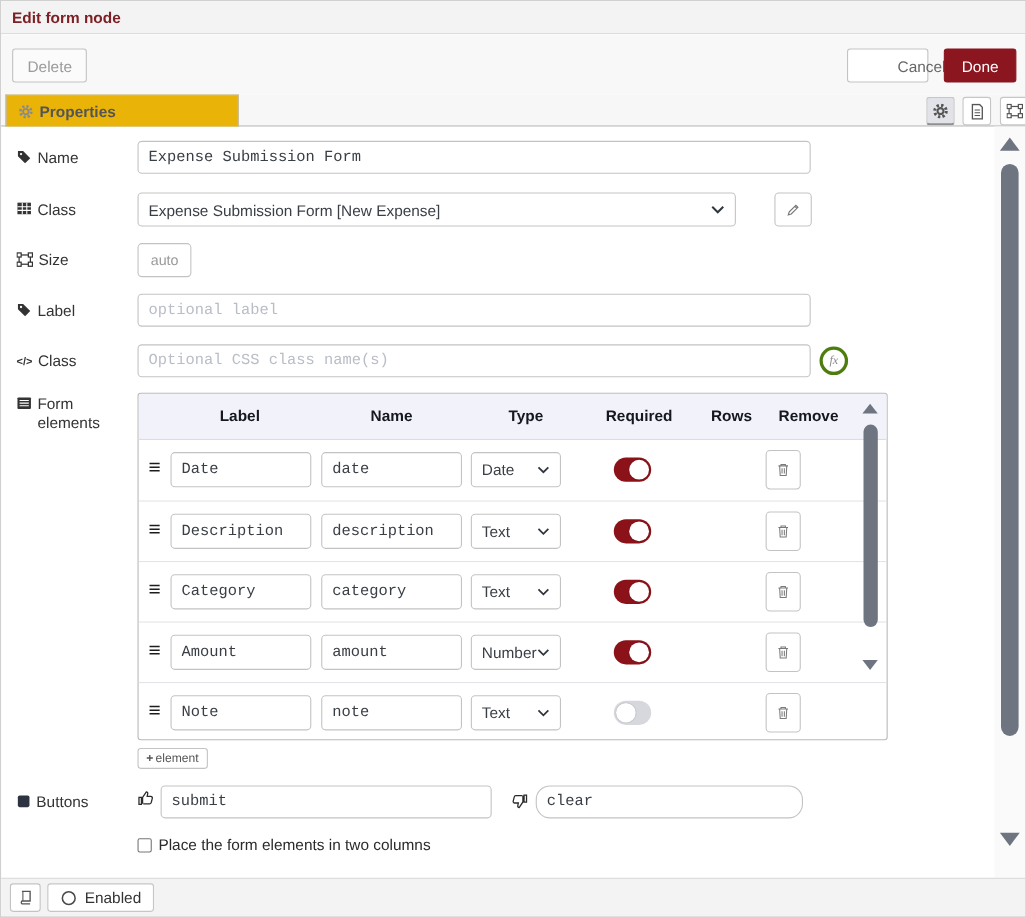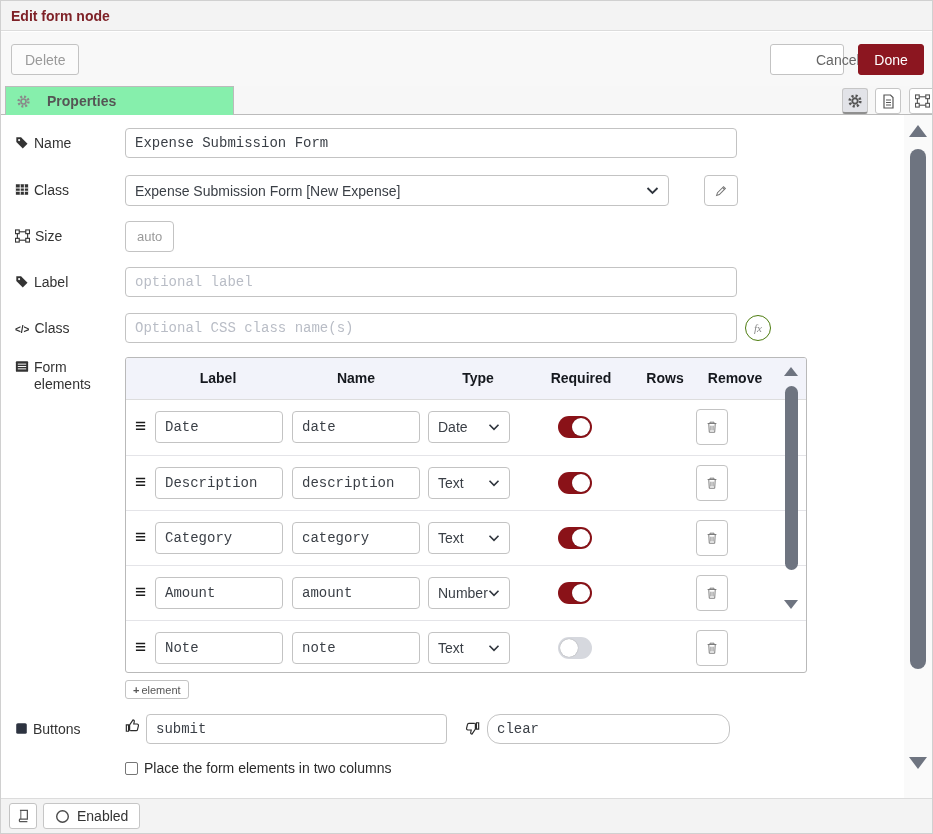--- a/index.html
+++ b/index.html
@@ -21,22 +21,22 @@
     font-family:"Liberation Sans",sans-serif; font-size:14px; cursor:pointer;
     border:1px solid #c3c3c3; border-radius:3px; background:#fff; color:#666;
   }
   .btn-delete { position:absolute; left:10px; top:12px; height:31px; padding:0 13px; color:#9a9a9a; background:#fbfbfb; }
   .btn-cancel { position:absolute; right:88px; top:12px; height:31px; width:74px;padding-left:45px; }
   .btn-done   { position:absolute; right:8px;  top:12px; height:31px; width:66px;
                 background: var(--accent,#8C1620); border-color: var(--accent,#8C1620); color:#fff; }
   
   .tab-row { position:absolute; top:85px; left:0; right:0; height:29px; background:#f7f7f7; border-bottom:1px solid #bbb; }
   .tab {
-    position:absolute; left:4px; top:0; width:229px; height:29px; background:#86efac;
-    border:1px solid #bbb; border-bottom:none; display:flex; align-items:center; gap:17px;
+    position:absolute; left:4px; top:0; width:212px; height:29px; background:#eab308;
+    border:1px solid #bbb; border-bottom:none; display:flex; align-items:center; gap:6px;
     padding-left:11px; font-weight:bold; color:#555; z-index:2;
   }
   .icon-btn {
     position:absolute; top:2px; width:26px; height:26px; background:#fff;
     border:1px solid #c6c6c6; border-radius:3px; display:flex; align-items:center; justify-content:center; cursor:pointer;
   }
   .icon-btn.active { background:#e2e3e8; border-bottom:2px solid #8f8f8f; }
   
   .row-label { position:absolute; left:14px; width:102px; color:#333; display:flex; align-items:flex-start; gap:5px; line-height:17px; }
   .row-label svg, .row-label .txt-icon { flex:0 0 auto; margin-top:1px; }
@@ -45,21 +45,21 @@
     font-family:Liberation Mono, monospace; font-size:14px; color:#3a3f46;
     border:1px solid #c3c3c3; border-radius:4px; height:30px; padding:0 9px; outline:none; background:#fff;
   }
   input.text-input::placeholder { color:#b9bdc6; }
   .fake-select {
     position:absolute; display:flex; align-items:center; justify-content:space-between;
     border:1px solid #c3c3c3; border-radius:4px; background:#fff; padding:0 9px; color:#3a3f46; cursor:pointer;
   }
   .sq-btn { display:flex; align-items:center; justify-content:center; background:#fff; border:1px solid #c3c3c3; border-radius:4px; cursor:pointer; }
   .fx-badge {
-    position:absolute; left:744px; top:314px; width:26px; height:26px; border:1px solid #4d7c0f; border-radius:50%;
+    position:absolute; left:744px; top:314px; width:26px; height:26px; border:3px solid #4d7c0f; border-radius:50%;
     display:flex; align-items:center; justify-content:center; font-family:"Liberation Serif",serif;
     font-style:italic; font-size:11px; color:#8a8a8a; background:#fff;
   }
   
   .el-table { position:absolute; left:124px; top:356px; width:682px; height:316px; border:1px solid #b9b9b9; border-radius:3px; background:#fff; overflow:hidden; }
   .el-head { position:relative; height:42px; background:#f2f3fa; border-bottom:1px solid #ddd; }
   .el-head span { position:absolute; top:12px; transform:translateX(-50%); font-weight:bold; color:#15181e; }
   .h0{left:92px}.h1{left:230px}.h2{left:352px}.h3{left:455px}.h4{left:539px}.h5{left:609px}
   .el-body { position:relative; height:273px; overflow:hidden; }
   .el-row { position:relative; height:55px; }

